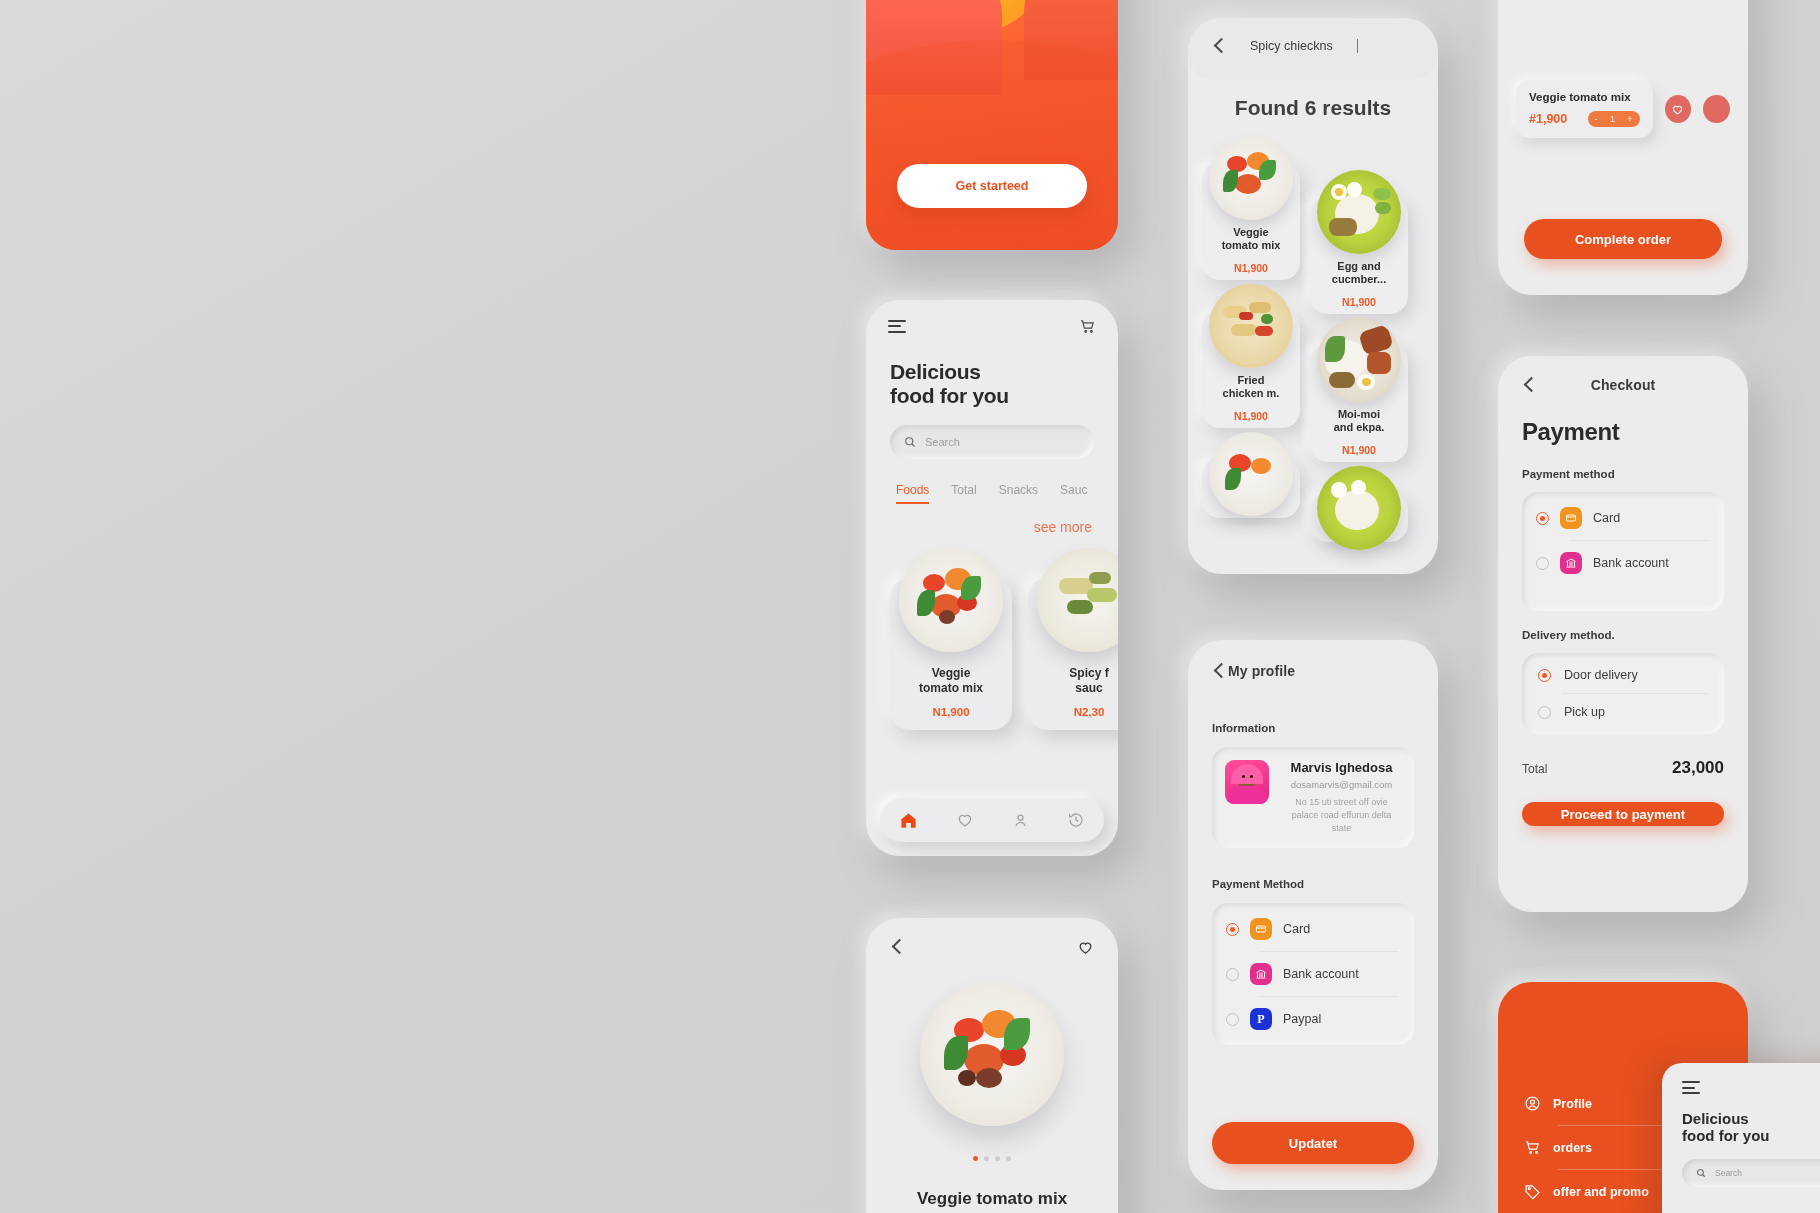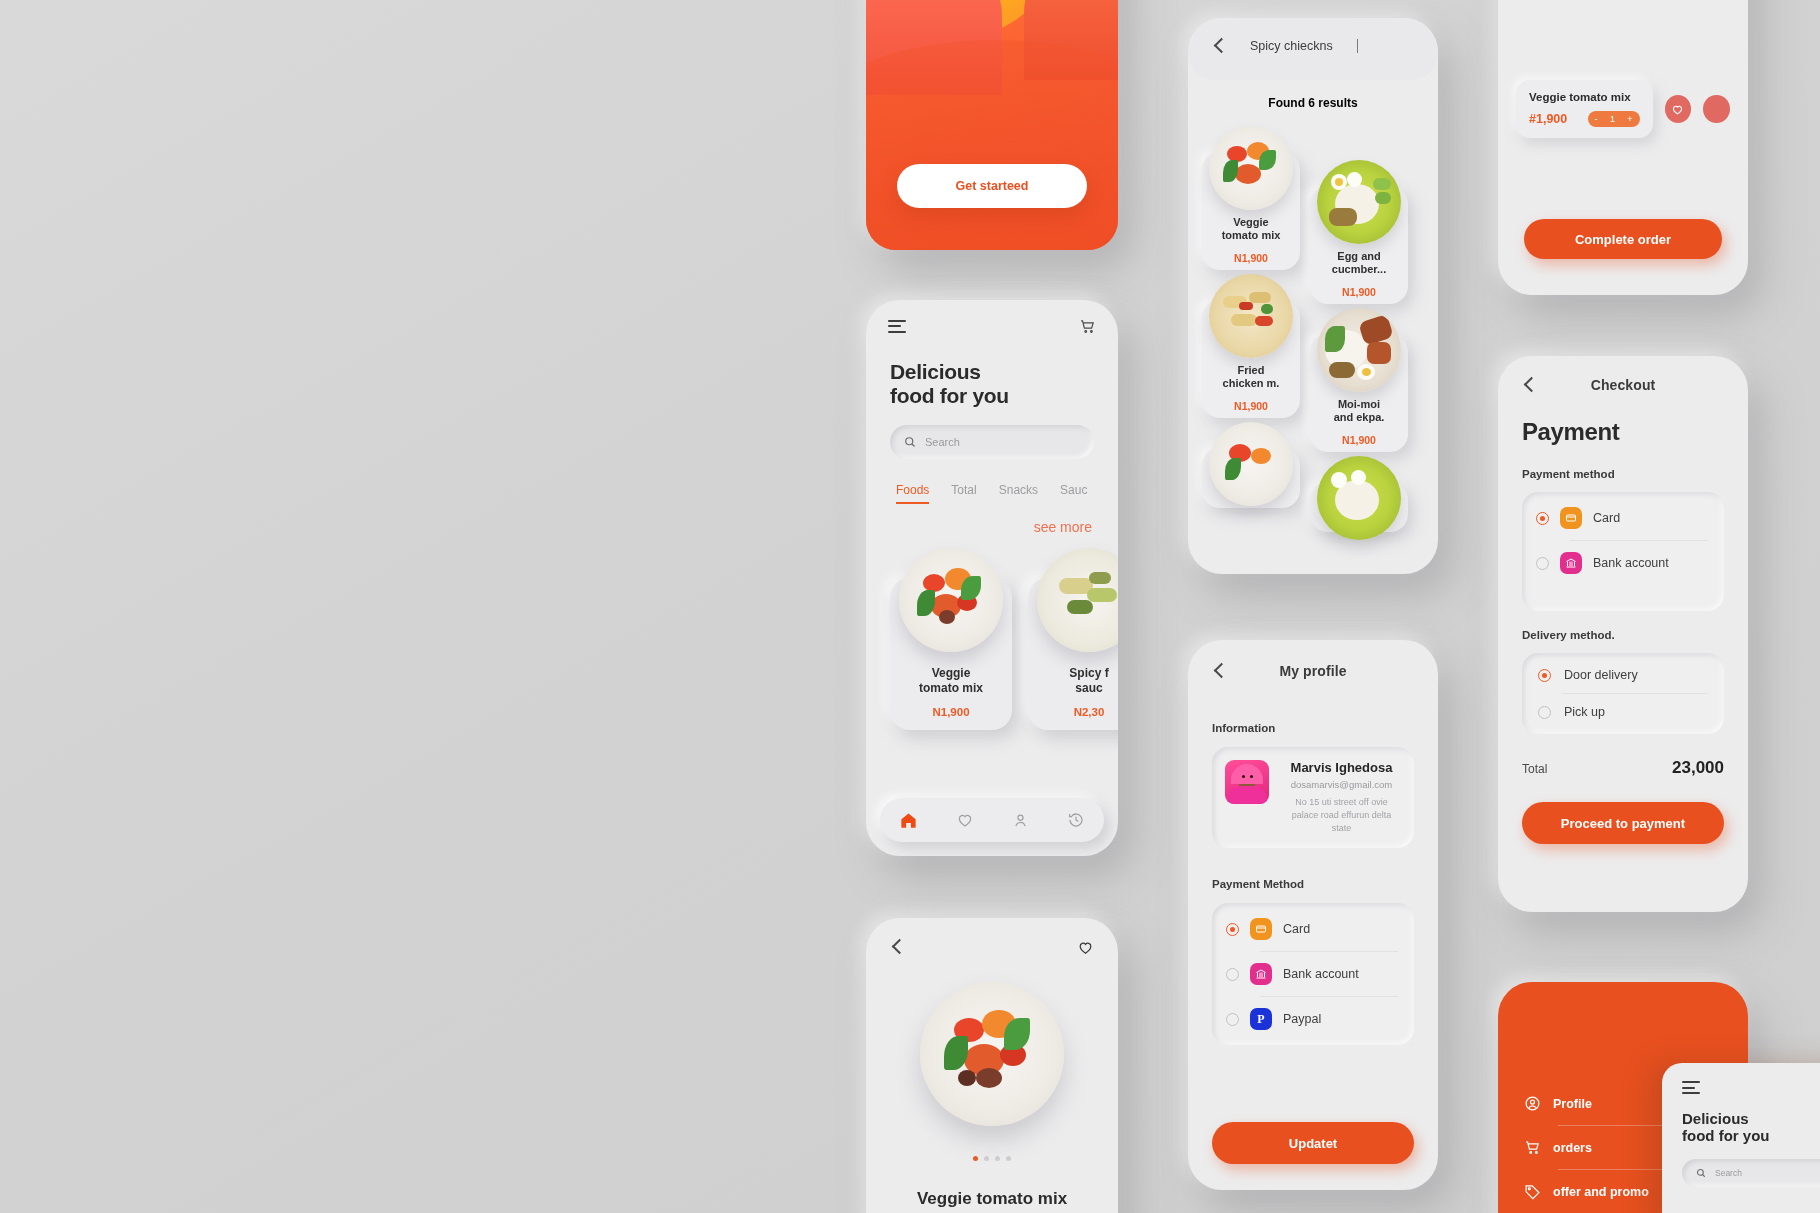--- a/index.html
+++ b/index.html
@@ -80,21 +80,21 @@
   #detail { left: 866px; top: 918px; width: 252px; height: 400px; }
   .dots { display:flex; gap:6px; justify-content:center; }
   .dot { width:5px; height:5px; border-radius:50%; background:#cfcfd2; }
   .dot.on { background:#ee5a24; }
 
   
   #results { left: 1188px; top: 18px; width: 250px; height: 556px; }
   .res-head { background:#e9e9eb; border-radius:0 0 26px 26px; padding-bottom:6px; }
   .search-val { font-size:12.5px; color:#3c3c3c; }
   .caret { display:inline-block; width:1px; height:14px; background:#7b7b7b; margin-left:2px; vertical-align:-2px; }
-  .found { text-align:center; font-size:12px; font-weight:700; color:#000000; padding:16px 0 6px; }
+  .found { text-align:center; font-size:21px; font-weight:700; color:#404040; padding:16px 0 6px; }
   .rgrid { display:flex; gap:10px; padding: 0 14px; }
   .rcol { display:flex; flex-direction:column; gap:30px; }
   .rcard { width:98px; border-radius:18px; background:#eeeef0; position:relative; height:118px;
     box-shadow: 5px 7px 15px rgba(163,163,170,.38), -4px -4px 10px rgba(255,255,255,.8); }
   .rplate { position:absolute; left:50%; top:-26px; transform:translateX(-50%); width:84px; height:84px;
     border-radius:50%; overflow:hidden; box-shadow: 0 8px 13px rgba(140,140,148,.28); }
   .rname { position:absolute; left:0; right:0; top:64px; text-align:center; font-size:11px; font-weight:600;
     color:#2f2f2f; line-height:1.2; }
   .rprice { position:absolute; left:0; right:0; top:100px; text-align:center; font-size:10.5px; }
 
@@ -350,21 +350,21 @@
             <span class="bit" style="left:34px;top:14px;width:15px;height:15px;background:#fdfdf8;"></span>
           </div>
         </div>
       </div>
     </div>
   </div>
 
   <div class="phone" id="profile">
     <div class="topnav" style="height:62px;padding:0 24px;">
       <div class="back-chev"></div>
-      <div style="flex:1;text-align:center;margin-right:16px;">
+      <div style="flex:1;text-align:left;margin-right:16px;">
         <span class="nav-title">My profile</span>
       </div>
     </div>
     <div style="padding:20px 24px 0;">
       <div class="section-label">Information</div>
       <div class="card-group" style="margin-top:13px;padding:13px;display:flex;gap:13px;align-items:flex-start;">
         <div class="avatar">
           <span class="bit" style="left:12px;top:7px;width:20px;height:22px;background:#8d5a39;border-radius:50% 50% 45% 45%;"></span>
           <span class="bit" style="left:6px;top:4px;width:32px;height:20px;background:#ff5ea8;border-radius:16px 16px 0 0;"></span>
           <span class="bit" style="left:17px;top:15px;width:3px;height:3px;background:#2c1609;"></span>
@@ -481,21 +481,21 @@
         <div class="pm-row" style="gap:13px;padding-left:16px;">
           <span class="radio"></span>
           <span class="pm-label">Pick up</span>
         </div>
       </div>
     </div>
     <div class="total-row" style="padding:24px 24px 0;">
       <span class="total-lbl">Total</span>
       <span class="total-val">23,000</span>
     </div>
-    <div class="cta" style="margin:24px 24px 0;height:42px;">Proceed to payment</div>
+    <div class="cta" style="margin:24px 24px 0;height:24px;">Proceed to payment</div>
   </div>
 
   <div class="phone" id="drawer">
     <div style="padding:100px 26px 0;">
       <div class="dr-item">
         <svg width="17" height="17" viewBox="0 0 24 24" fill="none" stroke="#fff" stroke-width="1.7">
           <circle cx="12" cy="12" r="9"></circle>
             <circle cx="12" cy="10" r="2.8"></circle>
             <path d="M6.8 18.6c1-2.2 2.9-3.3 5.2-3.3s4.2 1.1 5.2 3.3"></path>
         </svg>

